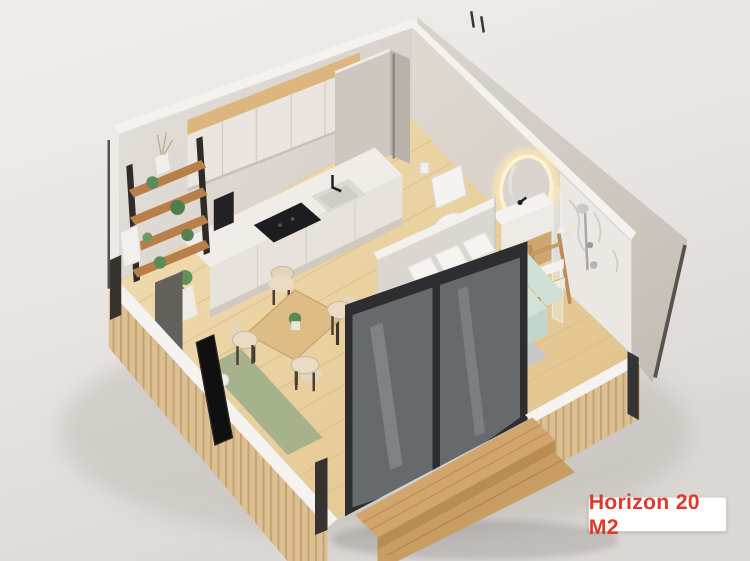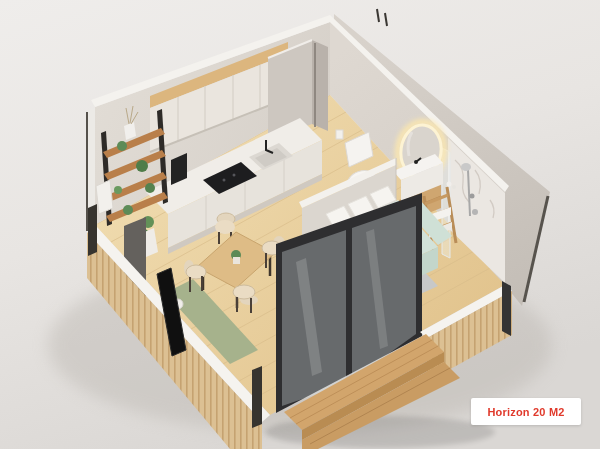--- a/index.html
+++ b/index.html
@@ -1,21 +1,21 @@
 <!DOCTYPE html>
 <html><head>
 <meta charset="utf-8">
 <style>
   html,body{margin:0;padding:0;background:#e9e6e3;}
   #stage{position:relative;width:600px;height:449px;overflow:hidden;
          font-family:"Liberation Sans",sans-serif;}
   #stage svg{position:absolute;left:0;top:0;}
   .badge{position:absolute;left:471px;top:398px;width:110px;height:27px;
          background:#ffffff;color:#e0392b;display:flex;align-items:center;
-         justify-content:center;font-weight:bold;font-size:11px;
+         justify-content:center;font-weight:bold;font-size:17px;
          letter-spacing:.2px;border-radius:2px;
          box-shadow:0 1px 3px rgba(0,0,0,.15);}
 </style>
 </head>
 <body>
 
 <div id="stage">
 <svg width="600" height="449" viewBox="0 0 600 449">
   <defs>
     <linearGradient id="bgGrad" x1="0" y1="0" x2="0.4" y2="1">

